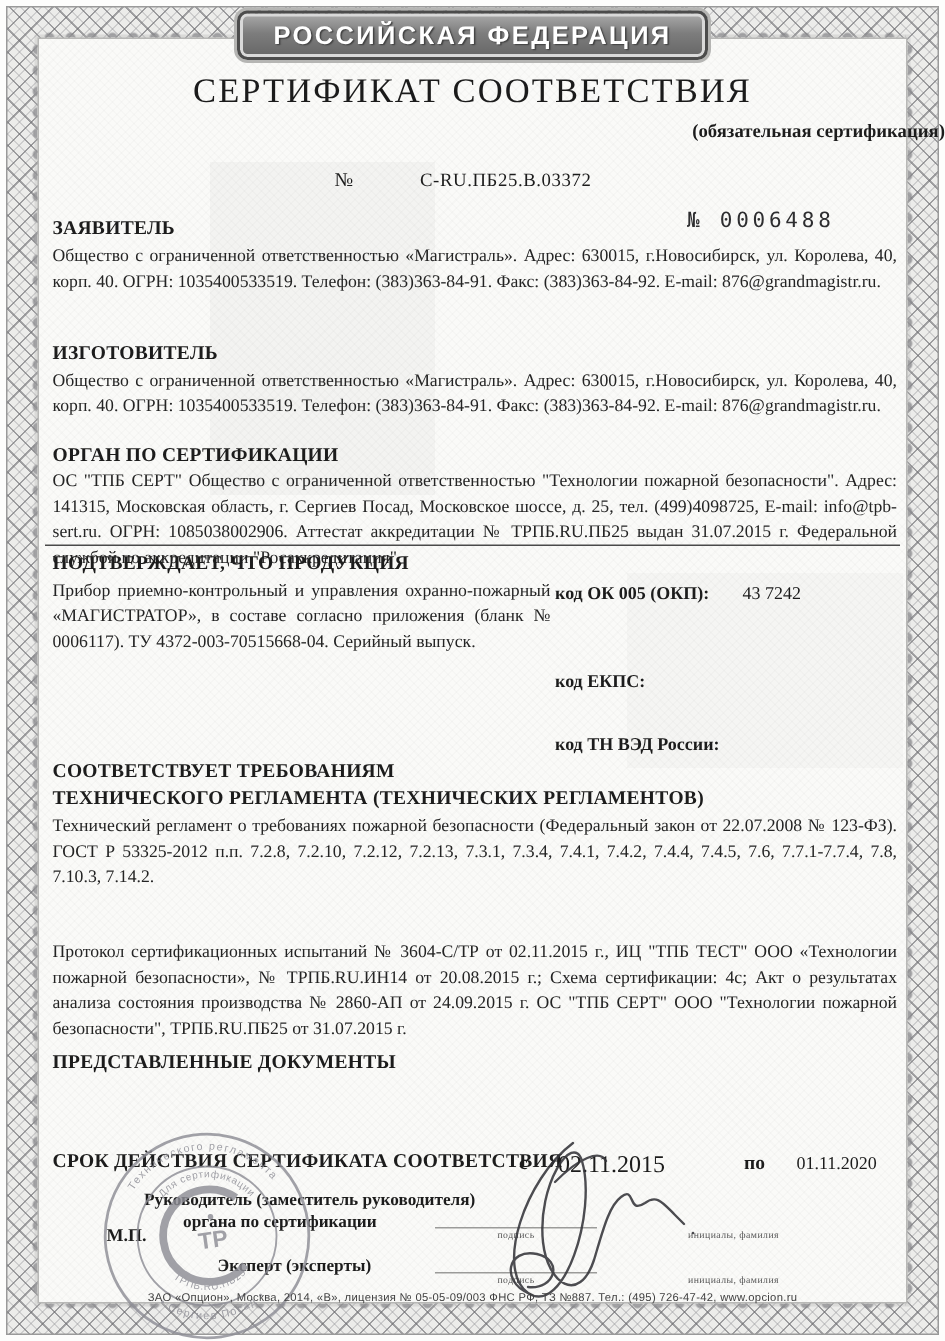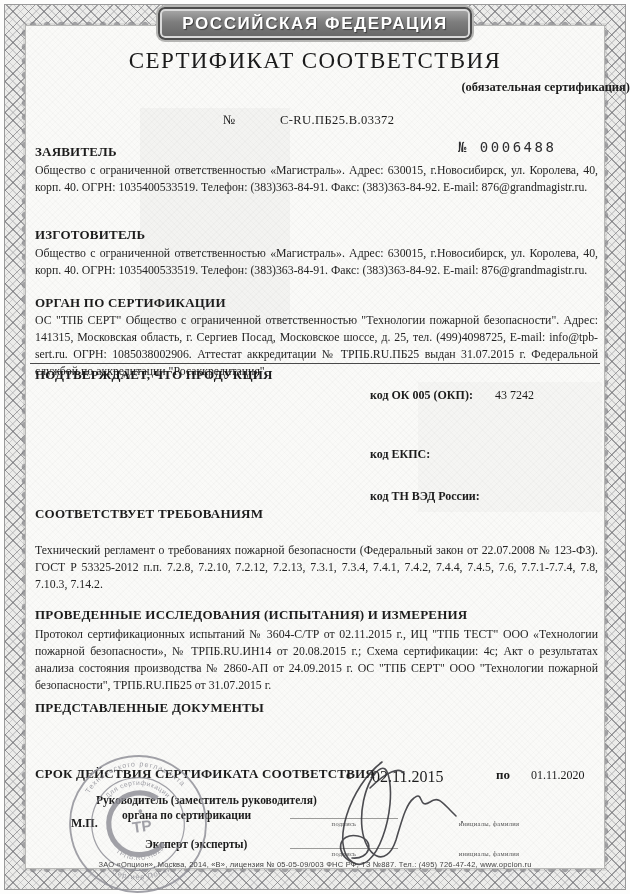--- a/index.html
+++ b/index.html
@@ -129,29 +129,30 @@
 
   <div class="abs h h-mfr">ИЗГОТОВИТЕЛЬ</div>
   <div class="abs body-text left-col t-mfr">Общество с ограниченной ответственностью «Магистраль». Адрес: 630015, г.Новосибирск, ул. Королева, 40, корп. 40. ОГРН: 1035400533519. Телефон: (383)363-84-91. Факс: (383)363-84-92. E-mail: 876@grandmagistr.ru.</div>
 
   <div class="abs h h-org">ОРГАН ПО СЕРТИФИКАЦИИ</div>
   <div class="abs body-text left-col t-org">ОС "ТПБ СЕРТ" Общество с ограниченной ответственностью "Технологии пожарной безопасности". Адрес: 141315, Московская область, г. Сергиев Посад, Московское шоссе, д. 25, тел. (499)4098725, E-mail: info@tpb-sert.ru. ОГРН: 1085038002906. Аттестат аккредитации № ТРПБ.RU.ПБ25 выдан 31.07.2015 г. Федеральной службой по аккредитации "Росаккредитация".</div>
 
   <div class="abs rule"></div>
 
   <div class="abs h h-prod">ПОДТВЕРЖДАЕТ, ЧТО ПРОДУКЦИЯ</div>
+  <div class="abs body-text t-prod">Прибор приемно-контрольный и управления охранно-пожарный «МАГИСТРАТОР», в составе согласно приложения (бланк № 0006117). ТУ 4372-003-70515668-04. Серийный выпуск.</div>
   <div class="abs code-label c1l">код ОК 005 (ОКП):</div>
   <div class="abs code-value c1v">43 7242</div>
   <div class="abs code-label c2l">код ЕКПС:</div>
   <div class="abs code-label c3l">код ТН ВЭД России:</div>
 
   <div class="abs h h-req1">СООТВЕТСТВУЕТ ТРЕБОВАНИЯМ</div>
+  <div class="abs h h-req2">ТЕХНИЧЕСКОГО РЕГЛАМЕНТА (ТЕХНИЧЕСКИХ РЕГЛАМЕНТОВ)</div>
   <div class="abs body-text left-col t-req">Технический регламент о требованиях пожарной безопасности (Федеральный закон от 22.07.2008 № 123-ФЗ). ГОСТ Р 53325-2012 п.п. 7.2.8, 7.2.10, 7.2.12, 7.2.13, 7.3.1, 7.3.4, 7.4.1, 7.4.2, 7.4.4, 7.4.5, 7.6, 7.7.1-7.7.4, 7.8, 7.10.3, 7.14.2.</div>
 
-  <div class="abs h h-res">ПРОВЕДЕННЫЕ ИССЛЕДОВАНИЯ (ИСПЫТАНИЯ) И ИЗМЕРЕНИЯ</div>
   <div class="abs body-text left-col t-res">Протокол сертификационных испытаний № 3604-С/ТР от 02.11.2015 г., ИЦ "ТПБ ТЕСТ" ООО «Технологии пожарной безопасности», № ТРПБ.RU.ИН14 от 20.08.2015 г.; Схема сертификации: 4с; Акт о результатах анализа состояния производства № 2860-АП от 24.09.2015 г. ОС "ТПБ СЕРТ" ООО "Технологии пожарной безопасности", ТРПБ.RU.ПБ25 от 31.07.2015 г.</div>
 
   <div class="abs h h-doc">ПРЕДСТАВЛЕННЫЕ ДОКУМЕНТЫ</div>
 
   <div class="abs h h-valid">СРОК ДЕЙСТВИЯ СЕРТИФИКАТА СООТВЕТСТВИЯ</div>
   <div class="abs v-from-label">с</div>
   <div class="abs v-from-date">02.11.2015</div>
   <div class="abs v-to-label">по</div>
   <div class="abs v-to-date">01.11.2020</div>
 

